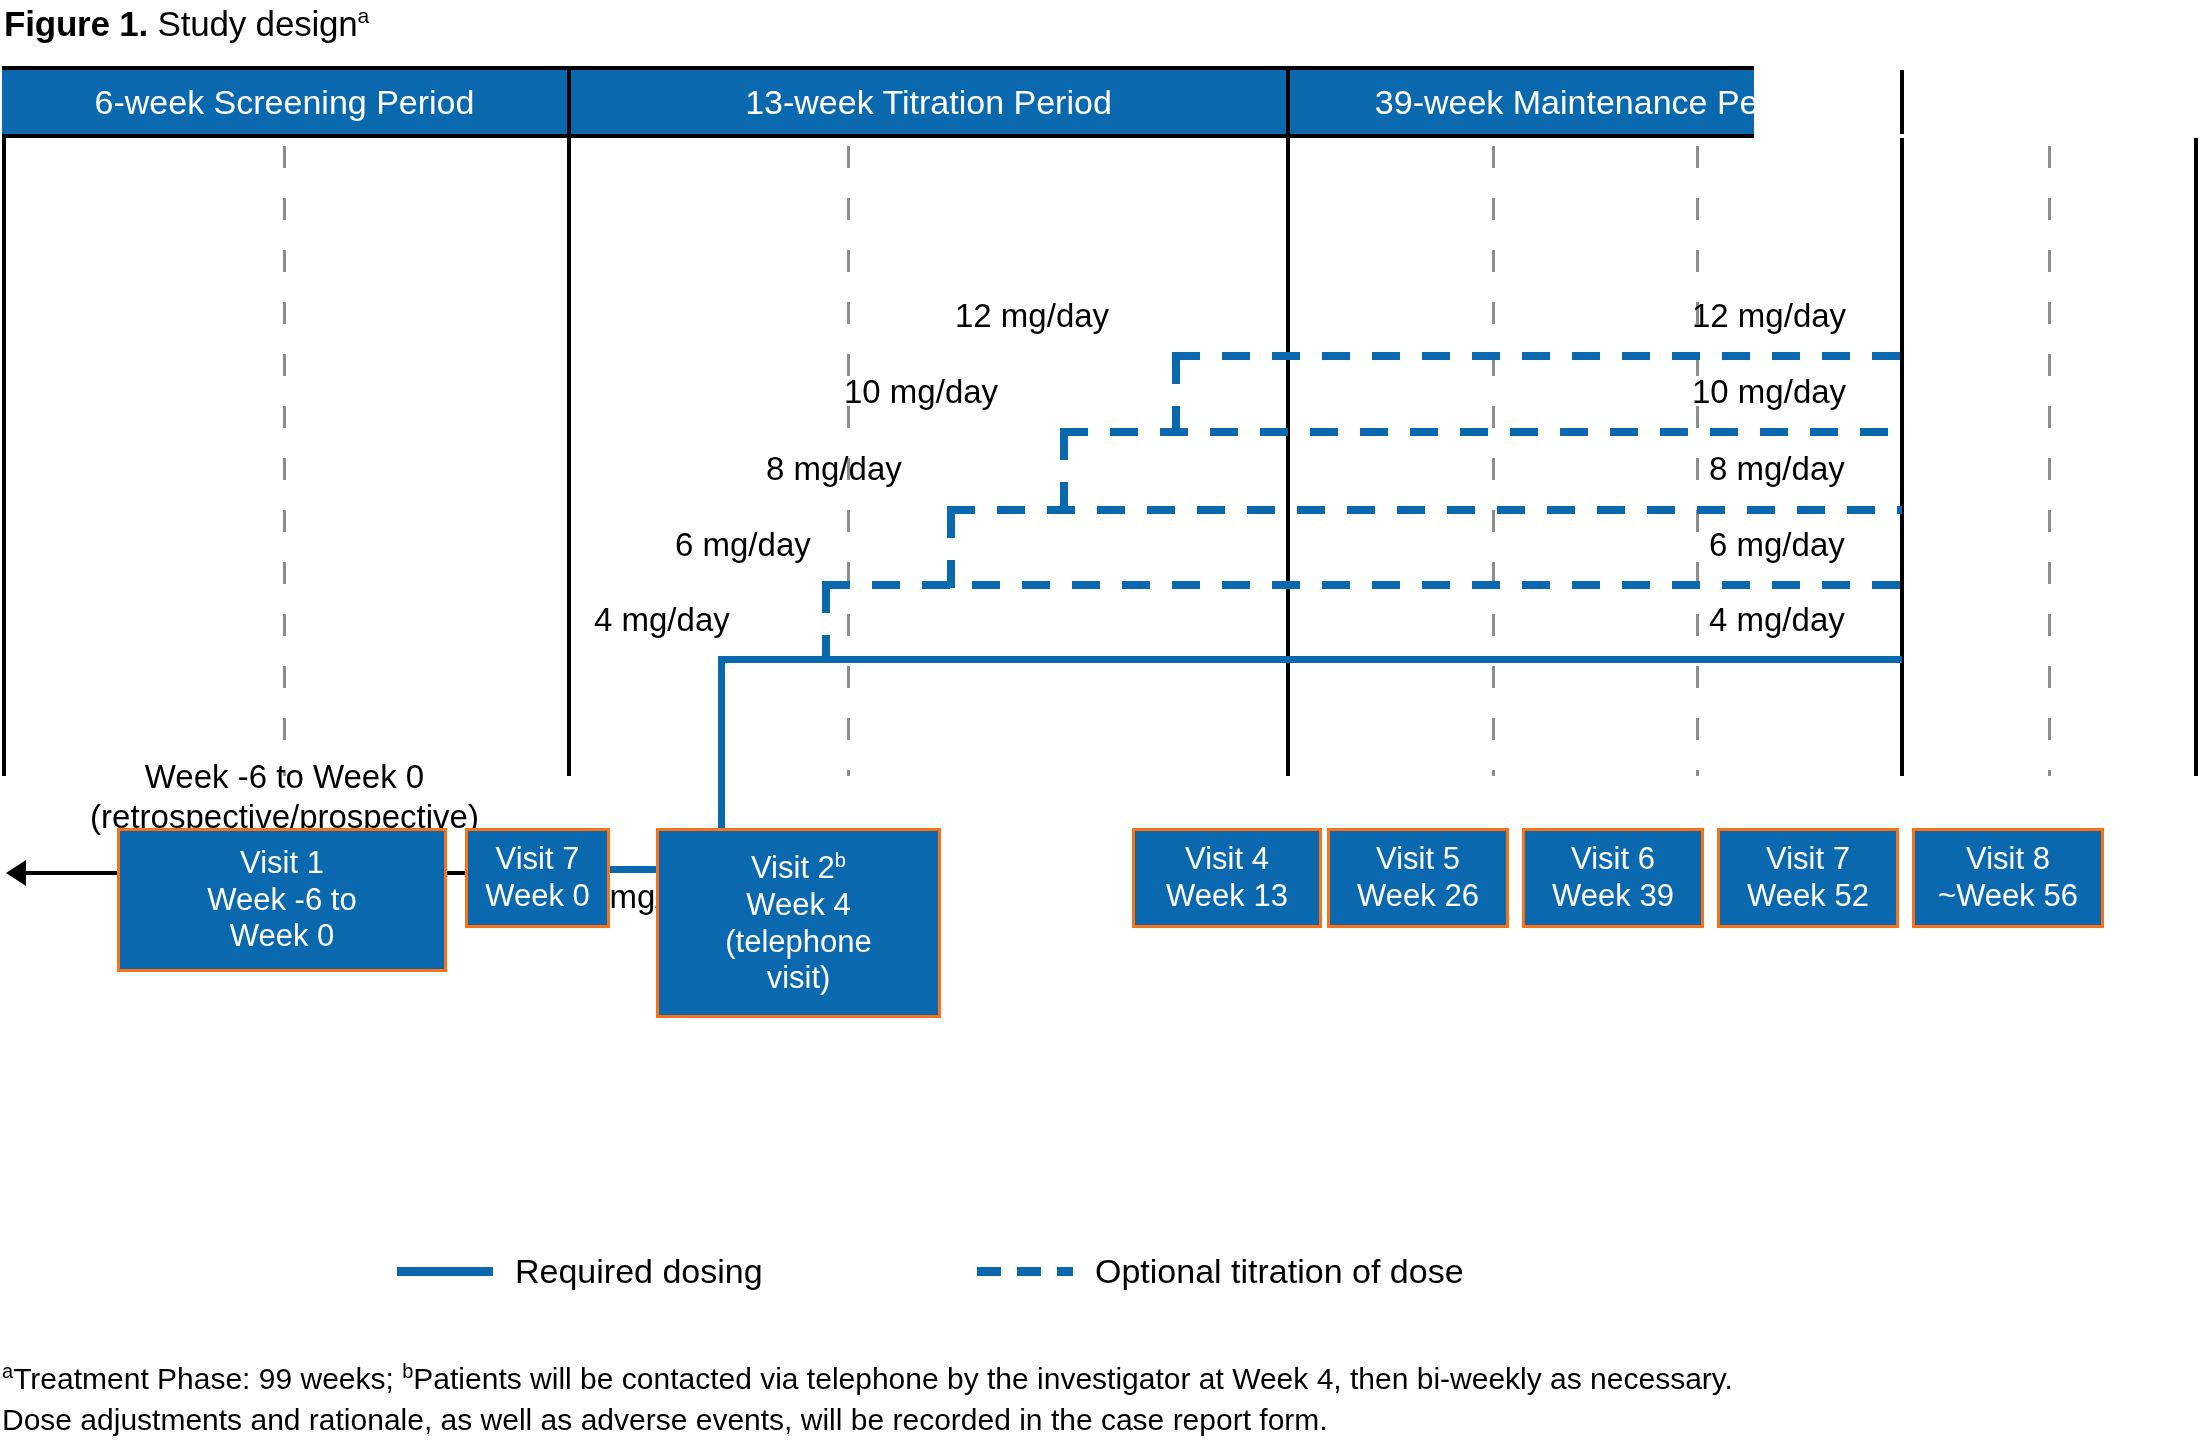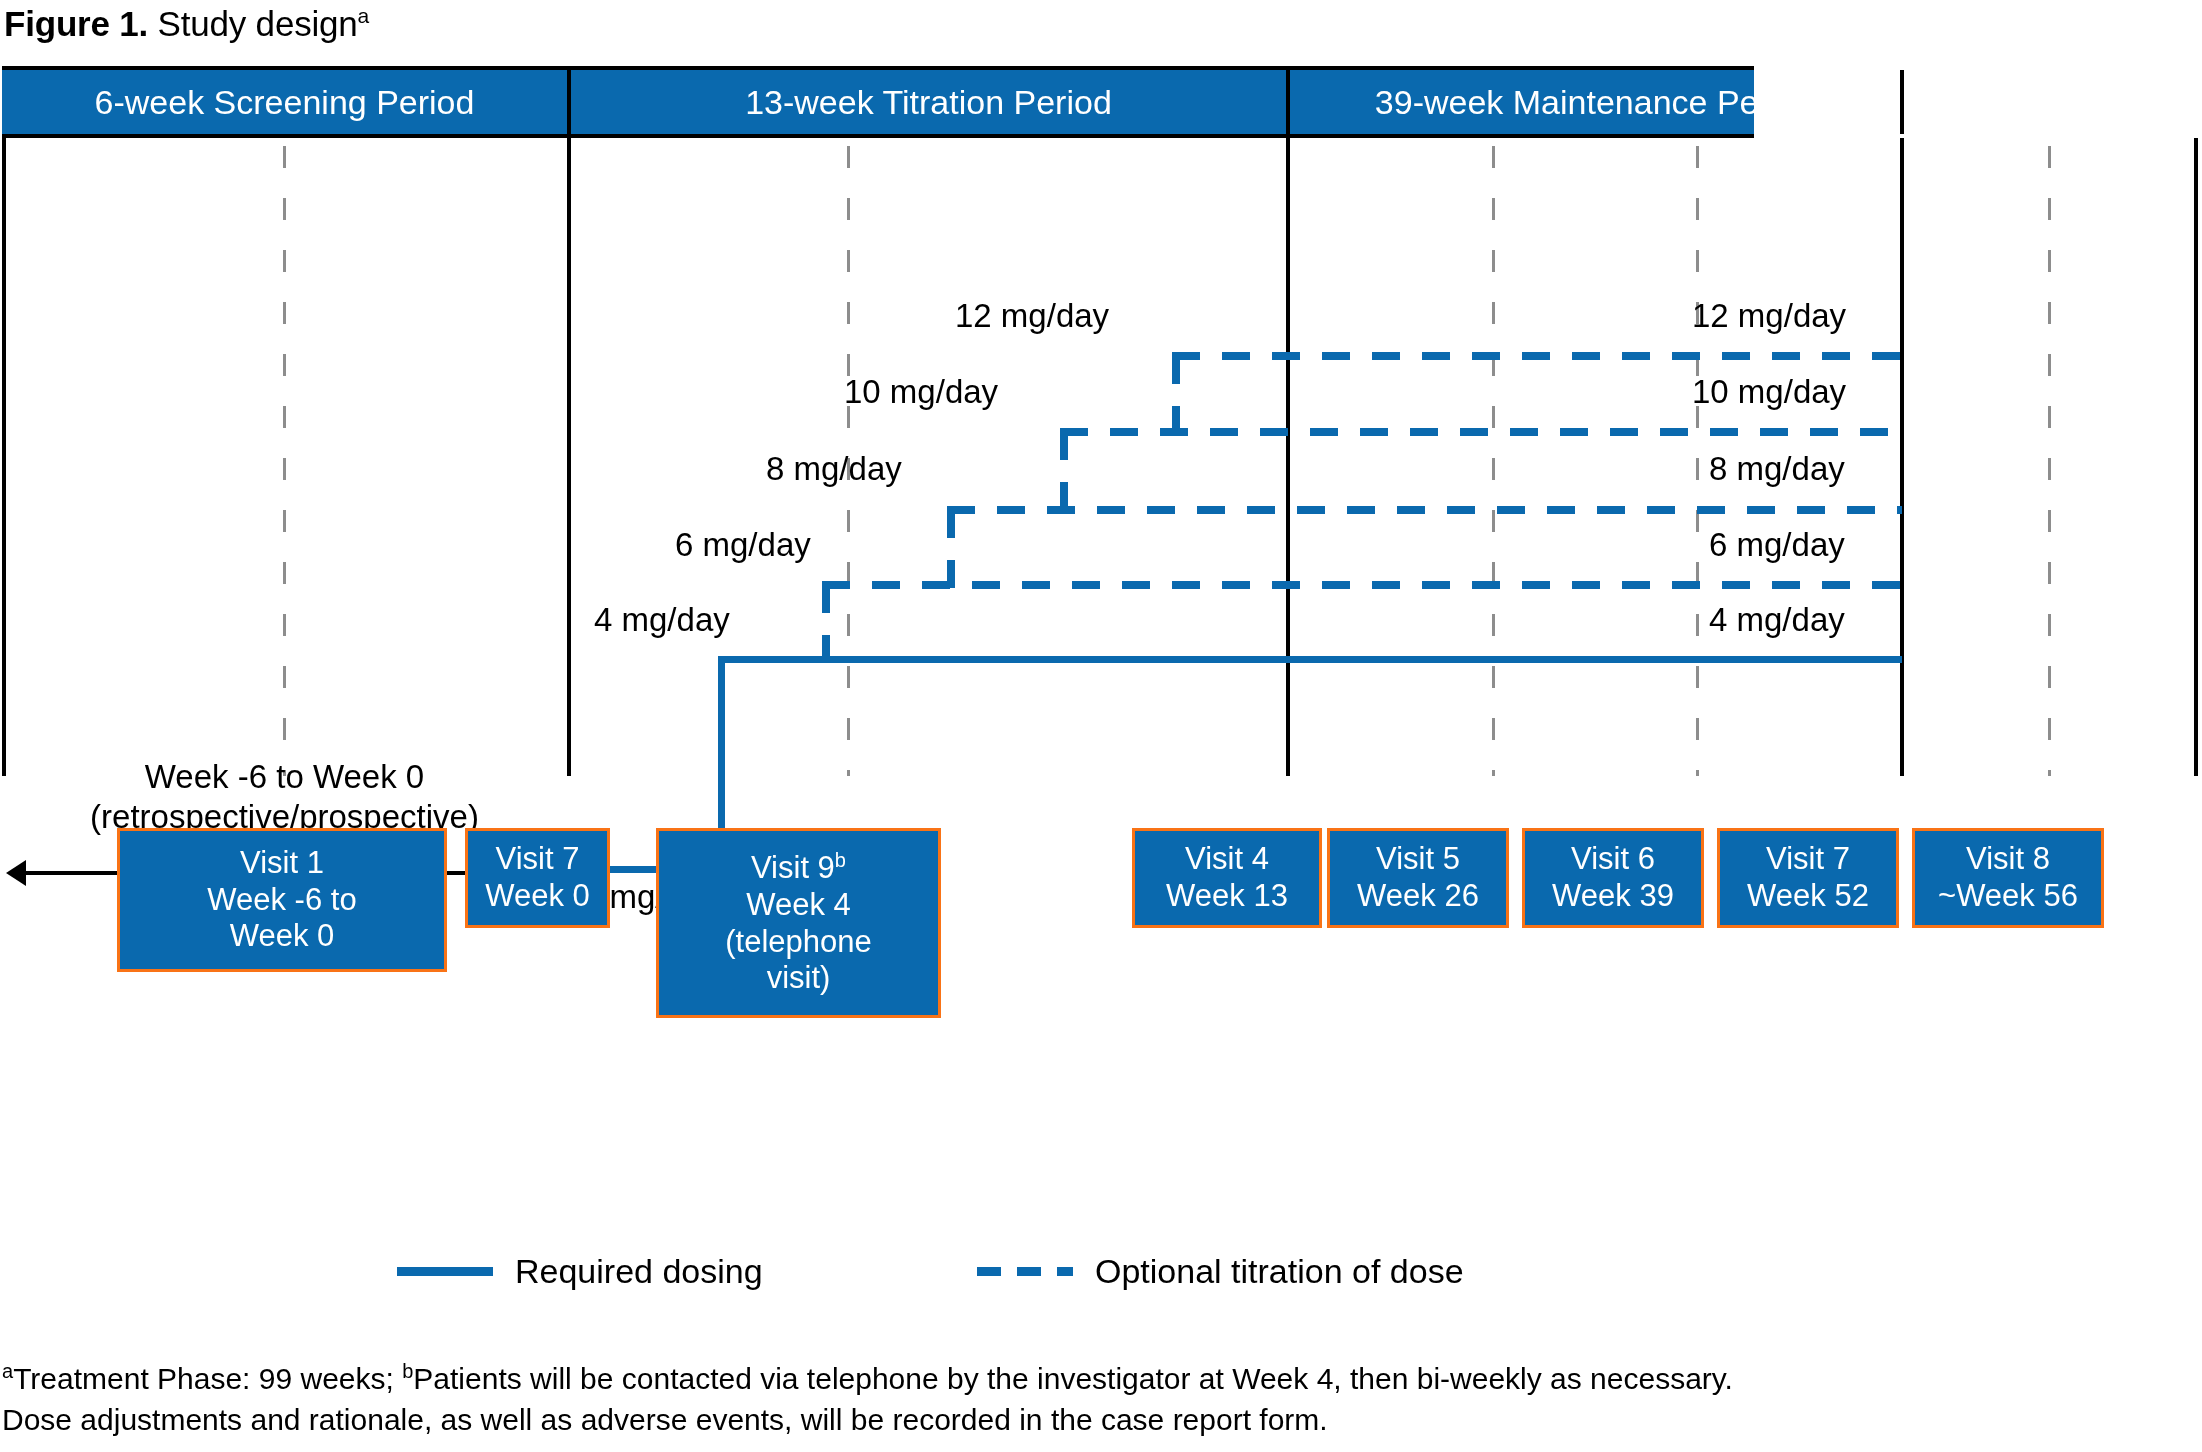--- a/index.html
+++ b/index.html
@@ -156,21 +156,21 @@
 
       <div class="visit" style="left:463px; top:690px; width:145px;height:100px;">
         <div>
           <div>Visit 7</div>
           <div>Week 0</div>
         </div>
       </div>
 
       <div class="visit" style="left:654px; top:690px; width:285px;height:190px;">
         <div>
-          <div><span>Visit 9</span><sup>b</sup></div>
+          <div><span>Visit 2</span><sup>b</sup></div>
           <div>Week 4</div>
           <div>(telephone</div>
           <div>visit)</div>
         </div>
       </div>
 
       <div class="visit" style="left:1130px; top:690px; width:190px;height:100px;">
         <div>
           <div>Visit 4</div>
           <div>Week 13</div>

